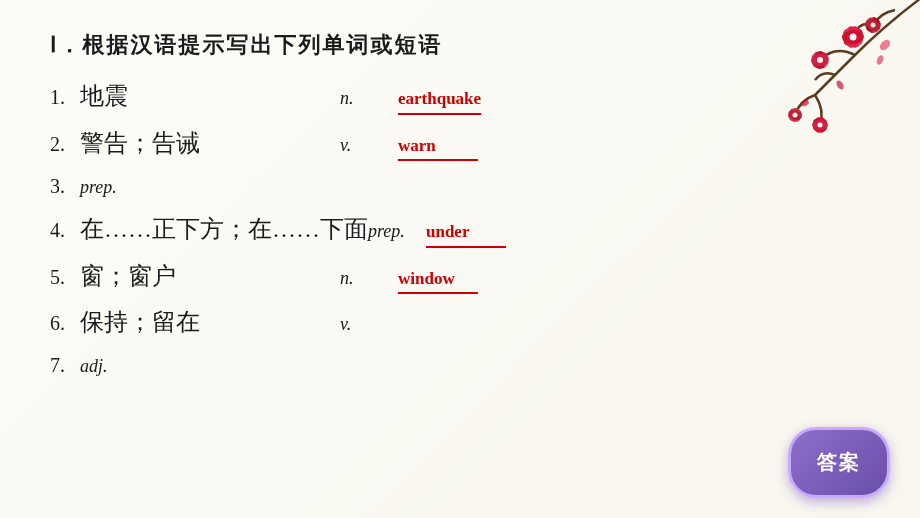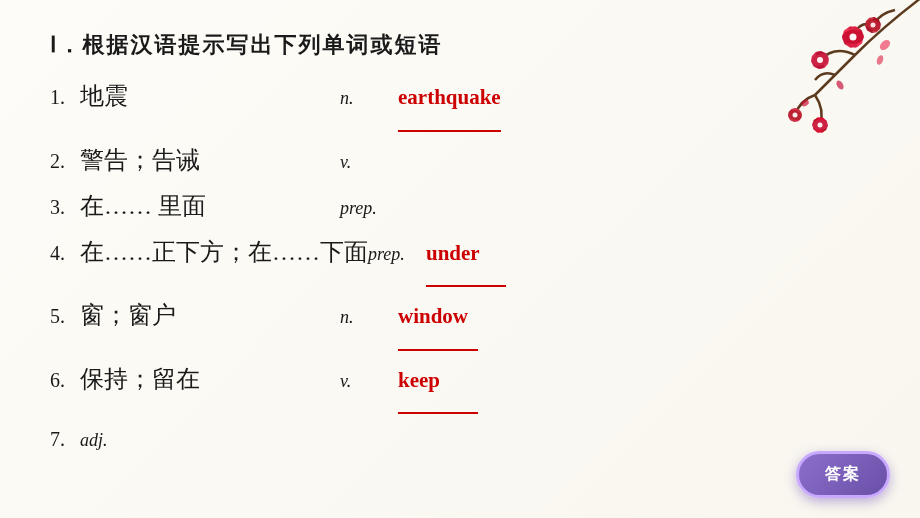--- a/index.html
+++ b/index.html
@@ -62,39 +62,39 @@
       font-style: italic;
       font-size: 18px;
       color: #1a1a1a;
       margin-right: 6px;
       min-width: 52px;
       font-family: Times New Roman, serif;
     }
 
     .item-answer {
       color: #cc0000;
-      font-size: 21px;
+      font-size: 17px;
       font-weight: bold;
       font-family: Times New Roman, "Georgia", serif;
       border-bottom: 2px solid #cc0000;
-      padding-bottom: 16px;
+      padding-bottom: 1px;
       min-width: 80px;
     }
 
     
     .answer-btn {
       position: absolute;
       bottom: 20px;
       right: 30px;
       background: linear-gradient(135deg, #8b6fcb, #6a4fa8);
       color: #fff;
       border: 3px solid #c9a8ff;
       border-radius: 28px;
-      padding: 10px 26px;
-      font-size: 16px;
+      padding: 19px 26px;
+      font-size: 20px;
       font-family: "SimHei", "Microsoft YaHei", sans-serif;
       font-weight: bold;
       cursor: pointer;
       box-shadow: 0 4px 12px rgba(100, 60, 180, 0.4);
       letter-spacing: 2px;
       margin-top: 17px;
     }
 
     
     .blossom-svg {
@@ -172,43 +172,42 @@
   <li class="vocab-item">
       <span class="item-number">1.</span>
       <span class="item-chinese">地震</span>
       <span class="item-pos">n.</span>
       <span class="item-answer">earthquake</span>
     </li>
       <li class="vocab-item">
       <span class="item-number">2.</span>
       <span class="item-chinese">警告；告诫</span>
       <span class="item-pos">v.</span>
+      <span class="item-answer">warn</span>
     </li>
       <li class="vocab-item">
       <span class="item-number">3.</span>
-      <span class="item-chinese">在…… 里面</span>
       <span class="item-pos">prep.</span>
     </li>
       <li class="vocab-item">
       <span class="item-number">4.</span>
       <span class="item-chinese">在……正下方；在……下面</span>
       <span class="item-pos">prep.</span>
       <span class="item-answer">under</span>
     </li>
       <li class="vocab-item">
       <span class="item-number">5.</span>
       <span class="item-chinese">窗；窗户</span>
       <span class="item-pos">n.</span>
       <span class="item-answer">window</span>
     </li>
       <li class="vocab-item">
       <span class="item-number">6.</span>
       <span class="item-chinese">保持；留在</span>
       <span class="item-pos">v.</span>
-      <span class="item-answer">keep</span>
     </li>
       <li class="vocab-item">
       <span class="item-number">7.</span>
       <span class="item-pos">adj.</span>
     </li>
     </ul>
 
   <button class="answer-btn">答案</button>
 </div>
 

